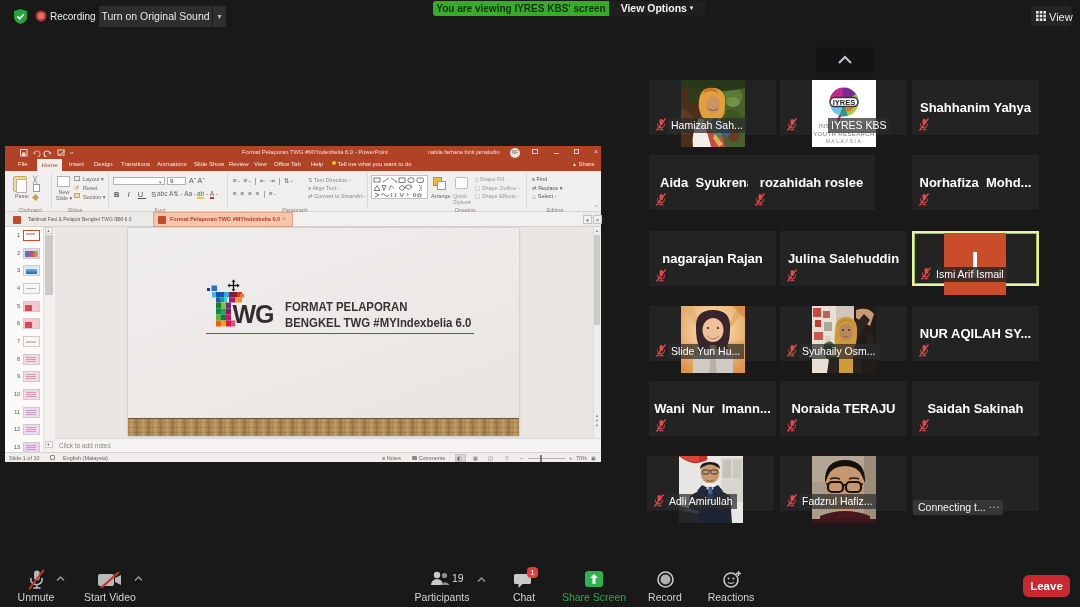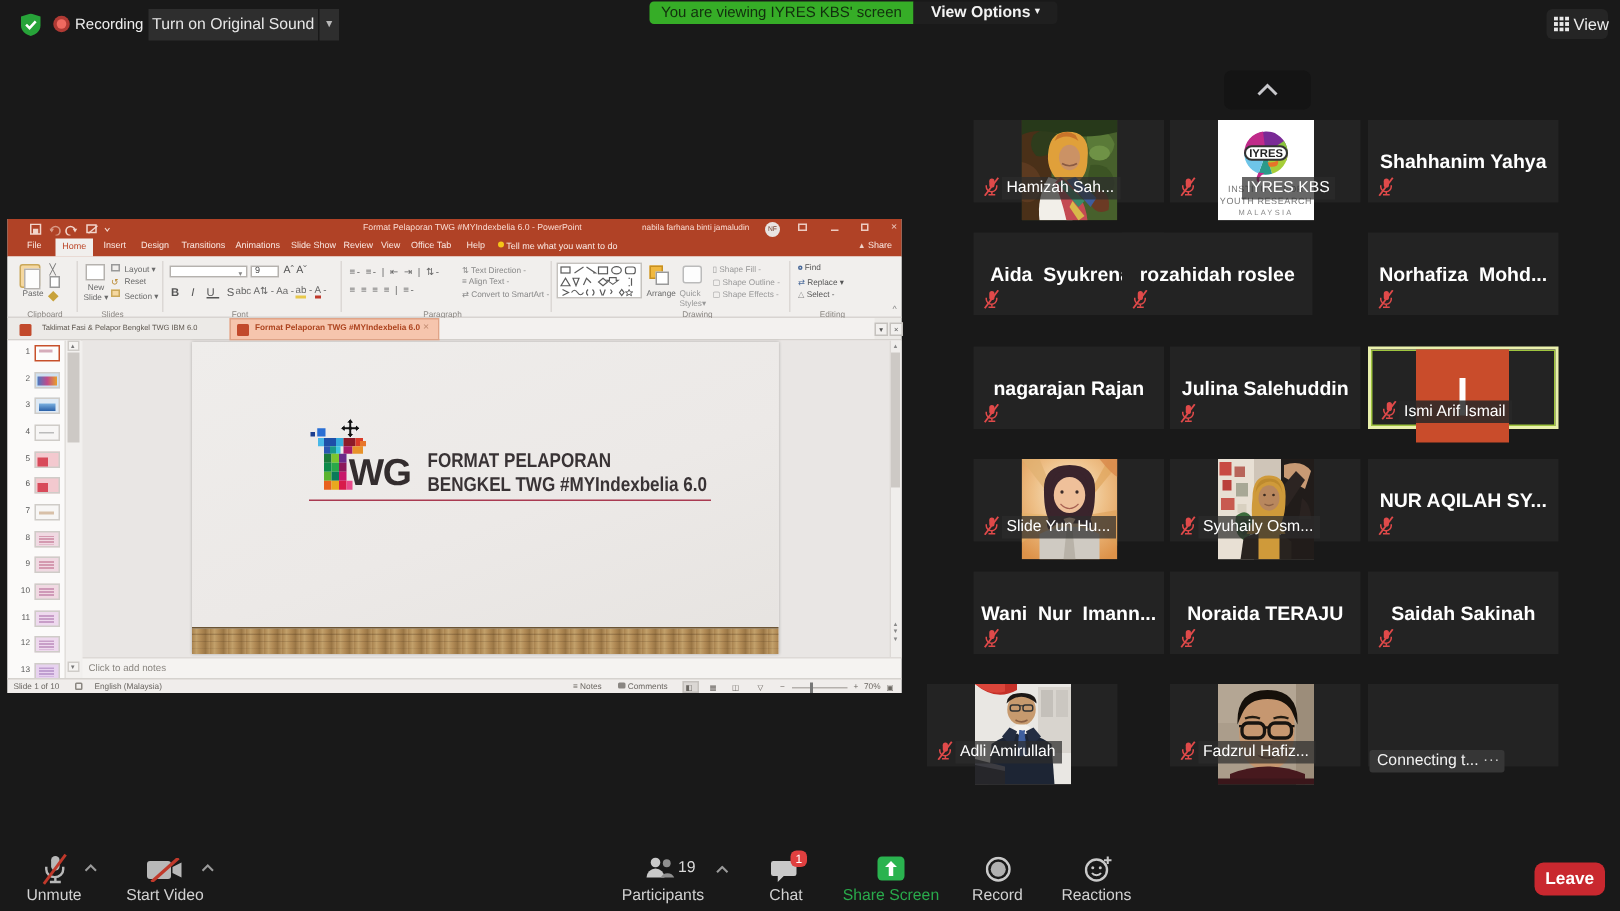--- a/index.html
+++ b/index.html
@@ -38,21 +38,21 @@
 
   <svg class="abs" style="left:35px;top:10px" width="12" height="12" viewBox="0 0 12 12">
     <circle cx="6" cy="6" r="5.5" fill="#b03a34"></circle>
     <circle cx="6" cy="6" r="3.2" fill="#ef6a60"></circle>
   </svg>
   <div class="abs" style="left:50px;top:10.5px;color:#ededed;font-size:10px;">Recording</div>
 
   <div class="abs" style="left:99px;top:6px;width:113px;height:21px;background:#2e2e2e;color:#e8e8e8;font-size:10.5px;text-align:center;line-height:20px;white-space:nowrap;overflow:hidden;">Turn on Original Sound</div>
   <div class="abs" style="left:213px;top:6px;width:13px;height:21px;background:#2e2e2e;color:#b8b8b8;font-size:7px;text-align:center;line-height:21px;">▼</div>
 
-  <div class="abs" style="left:433px;top:1px;width:176px;height:15px;background:#36ad27;border-radius:3px 0 0 3px;color:#12300e;font-size:10px;font-weight:normal;text-align:center;line-height:15px;white-space:nowrap;overflow:hidden;">You are viewing IYRES KBS' screen</div>
+  <div class="abs" style="left:433px;top:1px;width:176px;height:15px;background:#36ad27;border-radius:3px 0 0 3px;color:#12300e;font-size:10px;font-weight:bold;text-align:center;line-height:15px;white-space:nowrap;overflow:hidden;">You are viewing IYRES KBS' screen</div>
   <div class="abs" style="left:609px;top:1px;width:96px;height:15px;background:#1f1f1f;border-radius:0 3px 3px 0;color:#f2f2f2;font-size:10.5px;font-weight:bold;text-align:center;line-height:14px;white-space:nowrap;">View Options <span style="font-weight:normal;font-size:7px;position:relative;top:-2px;">▾</span></div>
 
   <div class="abs" style="left:1031px;top:6px;width:41px;height:20px;background:#252525;border-radius:4px;"></div>
   <svg class="abs" style="left:1036px;top:11px" width="10" height="10" viewBox="0 0 10 10">
     <g fill="#e8e8e8">
       <rect x="0" y="0" width="2.6" height="2.6"></rect>
         <rect x="3.7" y="0" width="2.6" height="2.6"></rect>
         <rect x="7.4" y="0" width="2.6" height="2.6"></rect>
       <rect x="0" y="3.7" width="2.6" height="2.6"></rect>
         <rect x="3.7" y="3.7" width="2.6" height="2.6"></rect>
@@ -519,21 +519,21 @@
       <svg class="mic">
         <use href="#micoff" width="12" height="13"></use>
       </svg>
     </div>
 <div class="tile" style="left:912px;top:381px;">
       <div class="tname">Saidah Sakinah</div>
       <svg class="mic">
         <use href="#micoff" width="12" height="13"></use>
       </svg>
     </div>
-<div class="tile" style="left:618px;top:456px;">
+<div class="tile" style="left:647px;top:456px;">
       <div class="abs" style="left:32px;top:0;width:64px;height:67px;overflow:hidden;"><svg width="64" height="67" viewBox="0 0 64 67">
 <rect width="64" height="67" fill="#e9e7e3"></rect>
 <rect x="42" y="2" width="22" height="44" fill="#d8d4ce"></rect>
 <rect x="44" y="4" width="8" height="18" fill="#c4c0ba"></rect>
 <rect x="54" y="4" width="8" height="18" fill="#cbc7c1"></rect>
 <path d="M0 0 Q14 12 28 4 L28 0 Z" fill="#c43028"></path>
 <path d="M0 0 Q10 8 20 5 L20 0 Z" fill="#da453a"></path>
 <ellipse cx="31" cy="17" rx="9.5" ry="10.5" fill="#c79a6e"></ellipse>
 <path d="M21 13 Q31 4 41 13 Q41 6 31 6 Q21 6 21 13 Z" fill="#1c1816"></path>
 <rect x="23.5" y="14" width="6.5" height="4" rx="1.5" fill="none" stroke="#333" stroke-width="1"></rect>

